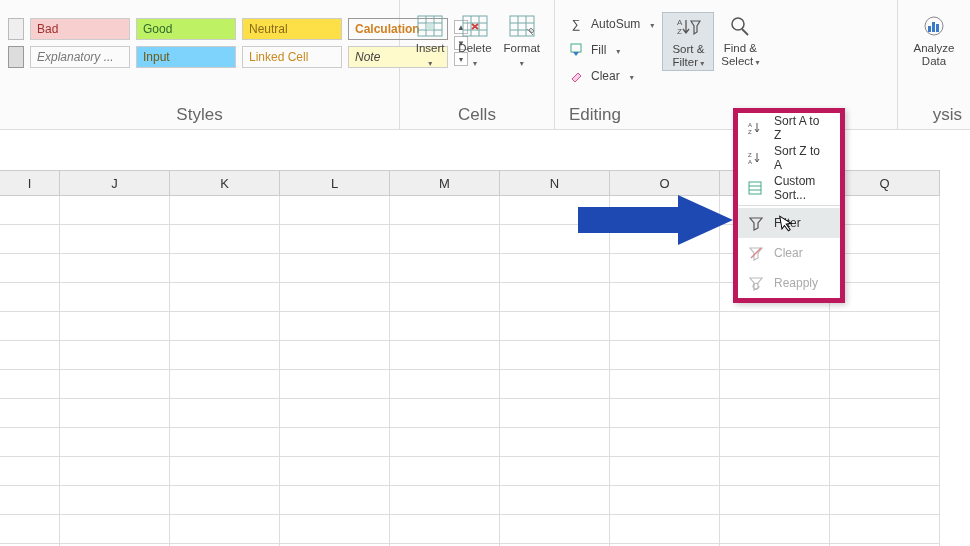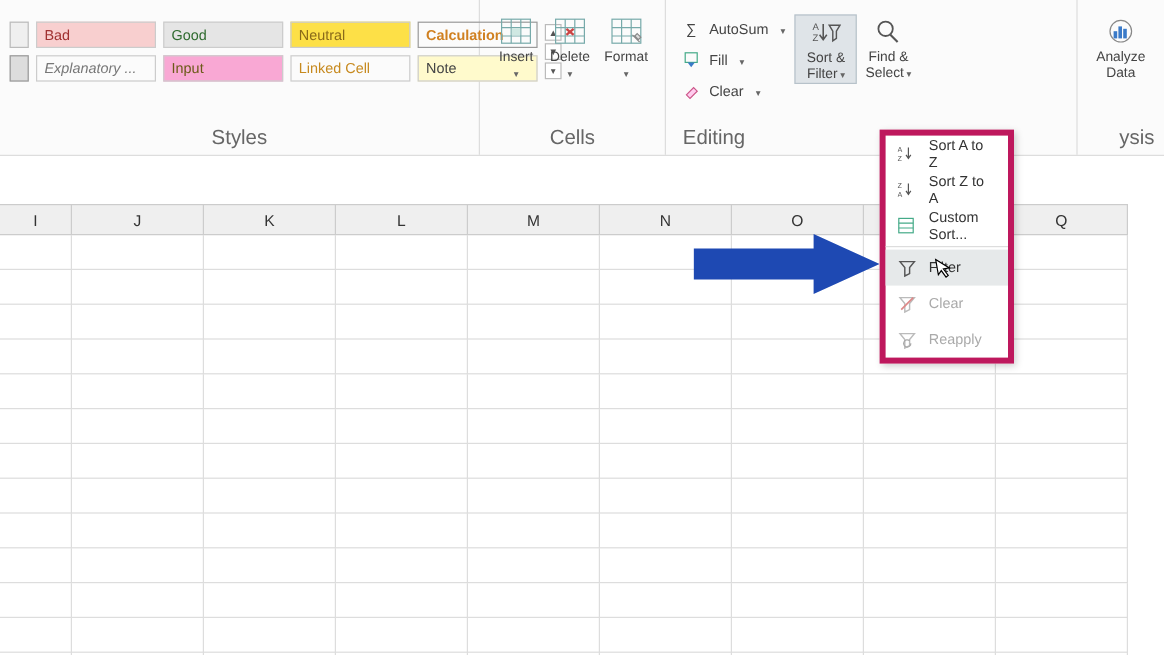--- a/index.html
+++ b/index.html
@@ -50,26 +50,26 @@
     font-size: 12px;
     line-height: 20px;
     padding: 0 6px;
     white-space: nowrap;
     overflow: hidden;
   }
   .s-grey { background:#efefef; border-color:#bbb; }
   .s-darkgrey { background:#ddd; border-color:#999; }
   .s-bad { background:#f8cfcf; color:#a03030; }
   .s-expl { font-style: italic; color:#777;}
-  .s-good { background:#e5e5e5; color:#2f6b2f; }
-  .s-input { background:#f9a8d4; color:#6b5a17;}
+  .s-good { background:#bef264; color:#2f6b2f; }
+  .s-input { background:#7dd3fc; color:#6b5a17;}
   .s-neutral { background:#fde047; color:#8a6a1a;}
   .s-linked { color:#c78a1f;}
   .s-calc { color:#d08020; font-weight:bold; border-color:#999;}
-  .s-note { background:#fffacc;}
+  .s-note { background:#fffacc;font-style:italic;}
   .spin {
     display:flex; flex-direction:column; gap:2px; padding-top:2px;
   }
   .spin-btn {
     width:14px; height:14px; border:1px solid #bbb;
     font-size:8px; background:#fff; display:flex;
     align-items:center;justify-content:center; color:#555;
   }
   .cells-body, .editing-body, .anb {
     display:flex; align-items:flex-start; padding-top:6px; gap:0;

